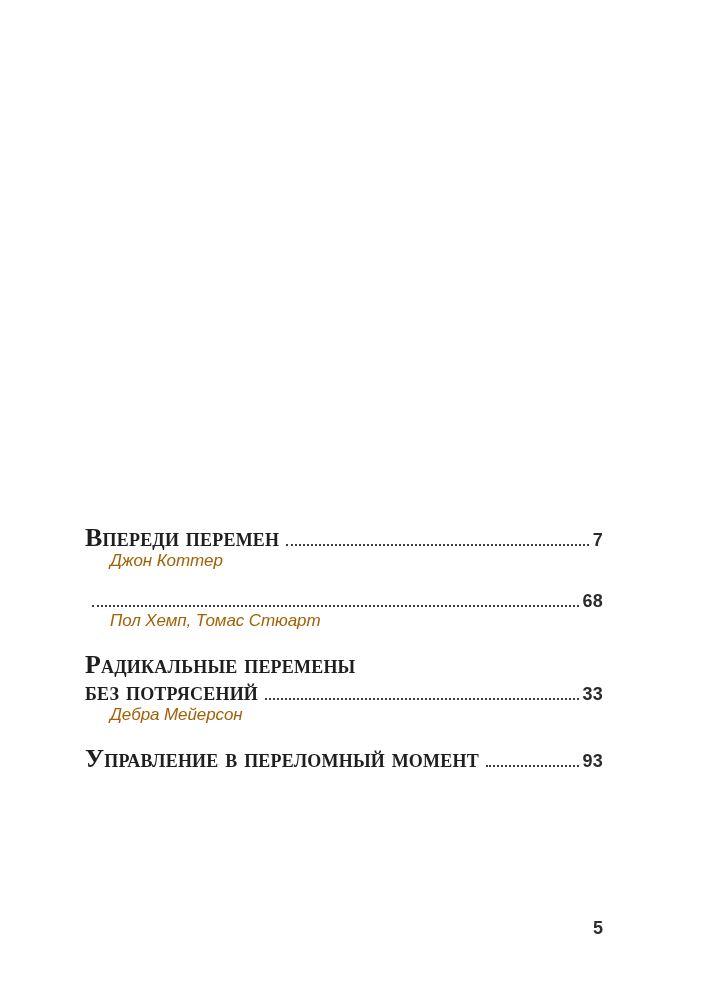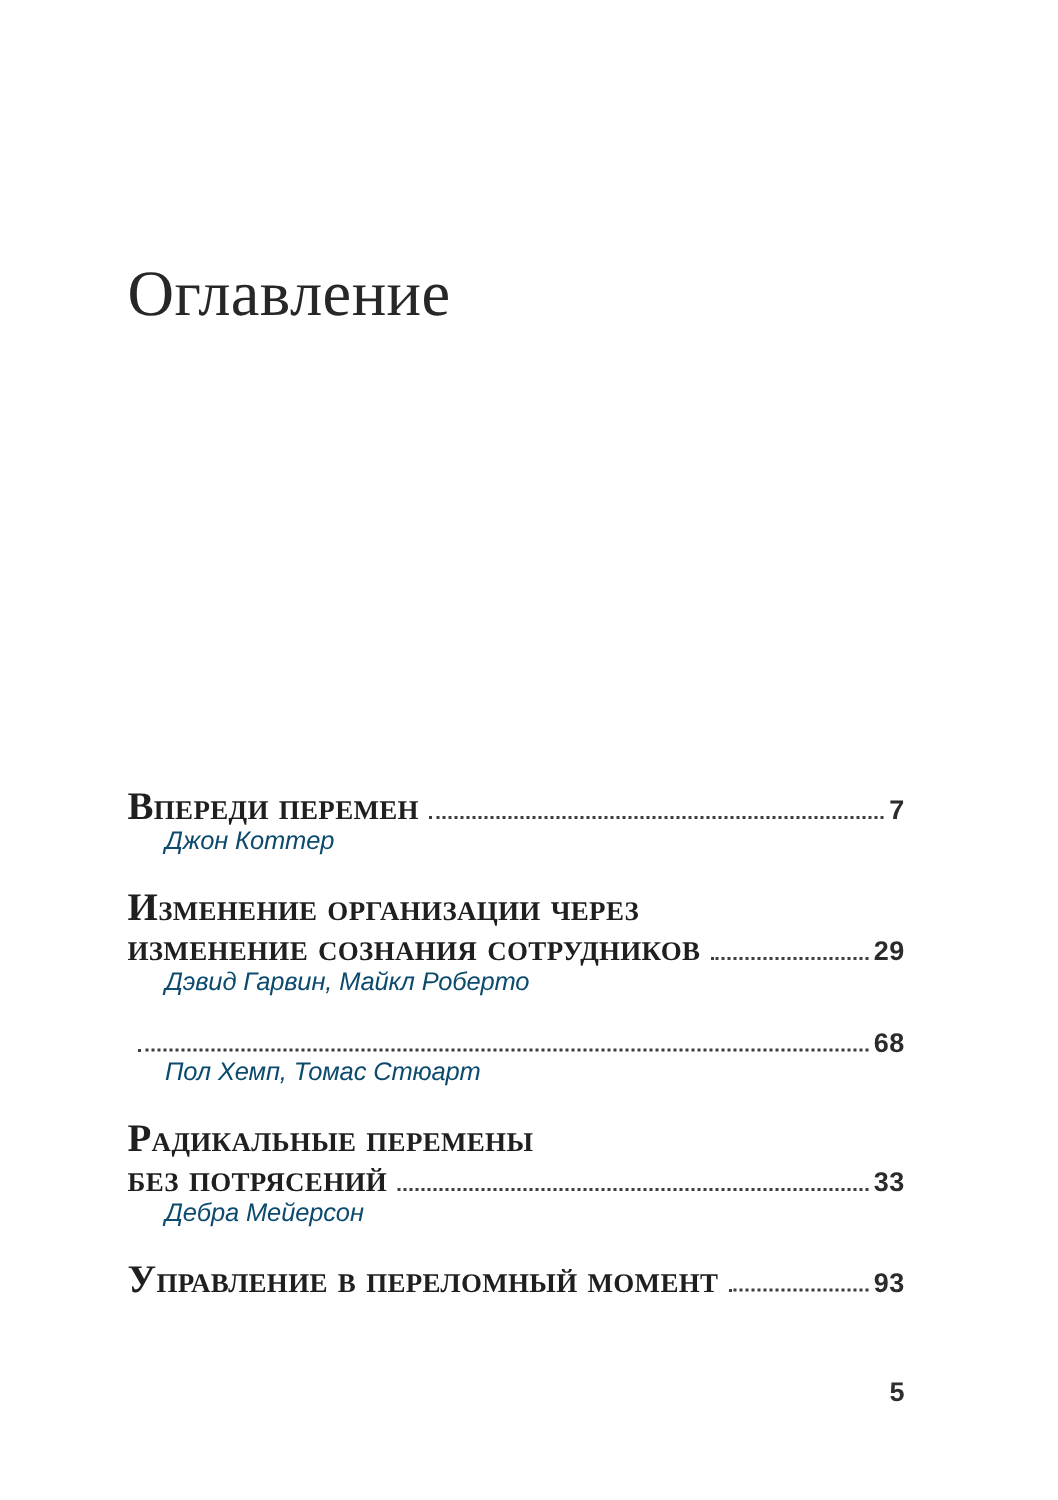--- a/index.html
+++ b/index.html
@@ -68,61 +68,51 @@
     color: #2b2b2b;
     letter-spacing: 0.2px;
     white-space: nowrap;
   }
   .toc-authors {
     margin: 0 0 0 25px;
     font-family: "Liberation Sans", sans-serif;
     font-style: italic;
     font-size: 17px;
     line-height: 20px;
-    color: #0c4a6e;
+    color: #a16207;
     letter-spacing: -0.1px;
   }
   .folio {
     position: absolute;
     top: 918px;
     right: 102px;
     font-family: "Liberation Sans", sans-serif;
     font-weight: 700;
     font-size: 18px;
     line-height: 20px;
     color: #2e2e2e;
   }
 </style>
 </head>
 <body>
 
 <div class="page">
 
-  <h1 class="page-title">Оглавление</h1>
 
   <div class="toc">
 
     <div class="toc-entry">
       <div class="toc-head-line toc-row">
         <span class="toc-title">Впереди перемен</span>
         <span class="leader"></span>
         <span class="toc-page">7</span>
       </div>
       <div class="toc-authors">Джон Коттер</div>
     </div>
 
-    <div class="toc-entry">
-      <div class="toc-head-line">Изменение организации через</div>
-      <div class="toc-head-line toc-row">
-        <span class="toc-title">изменение сознания сотрудников</span>
-        <span class="leader"></span>
-        <span class="toc-page">29</span>
-      </div>
-      <div class="toc-authors">Дэвид Гарвин, Майкл Роберто</div>
-    </div>
 
     <div class="toc-entry">
       <div class="toc-head-line toc-row">
         <span class="leader"></span>
         <span class="toc-page">68</span>
       </div>
       <div class="toc-authors">Пол Хемп, Томас Стюарт</div>
     </div>
 
     <div class="toc-entry">

